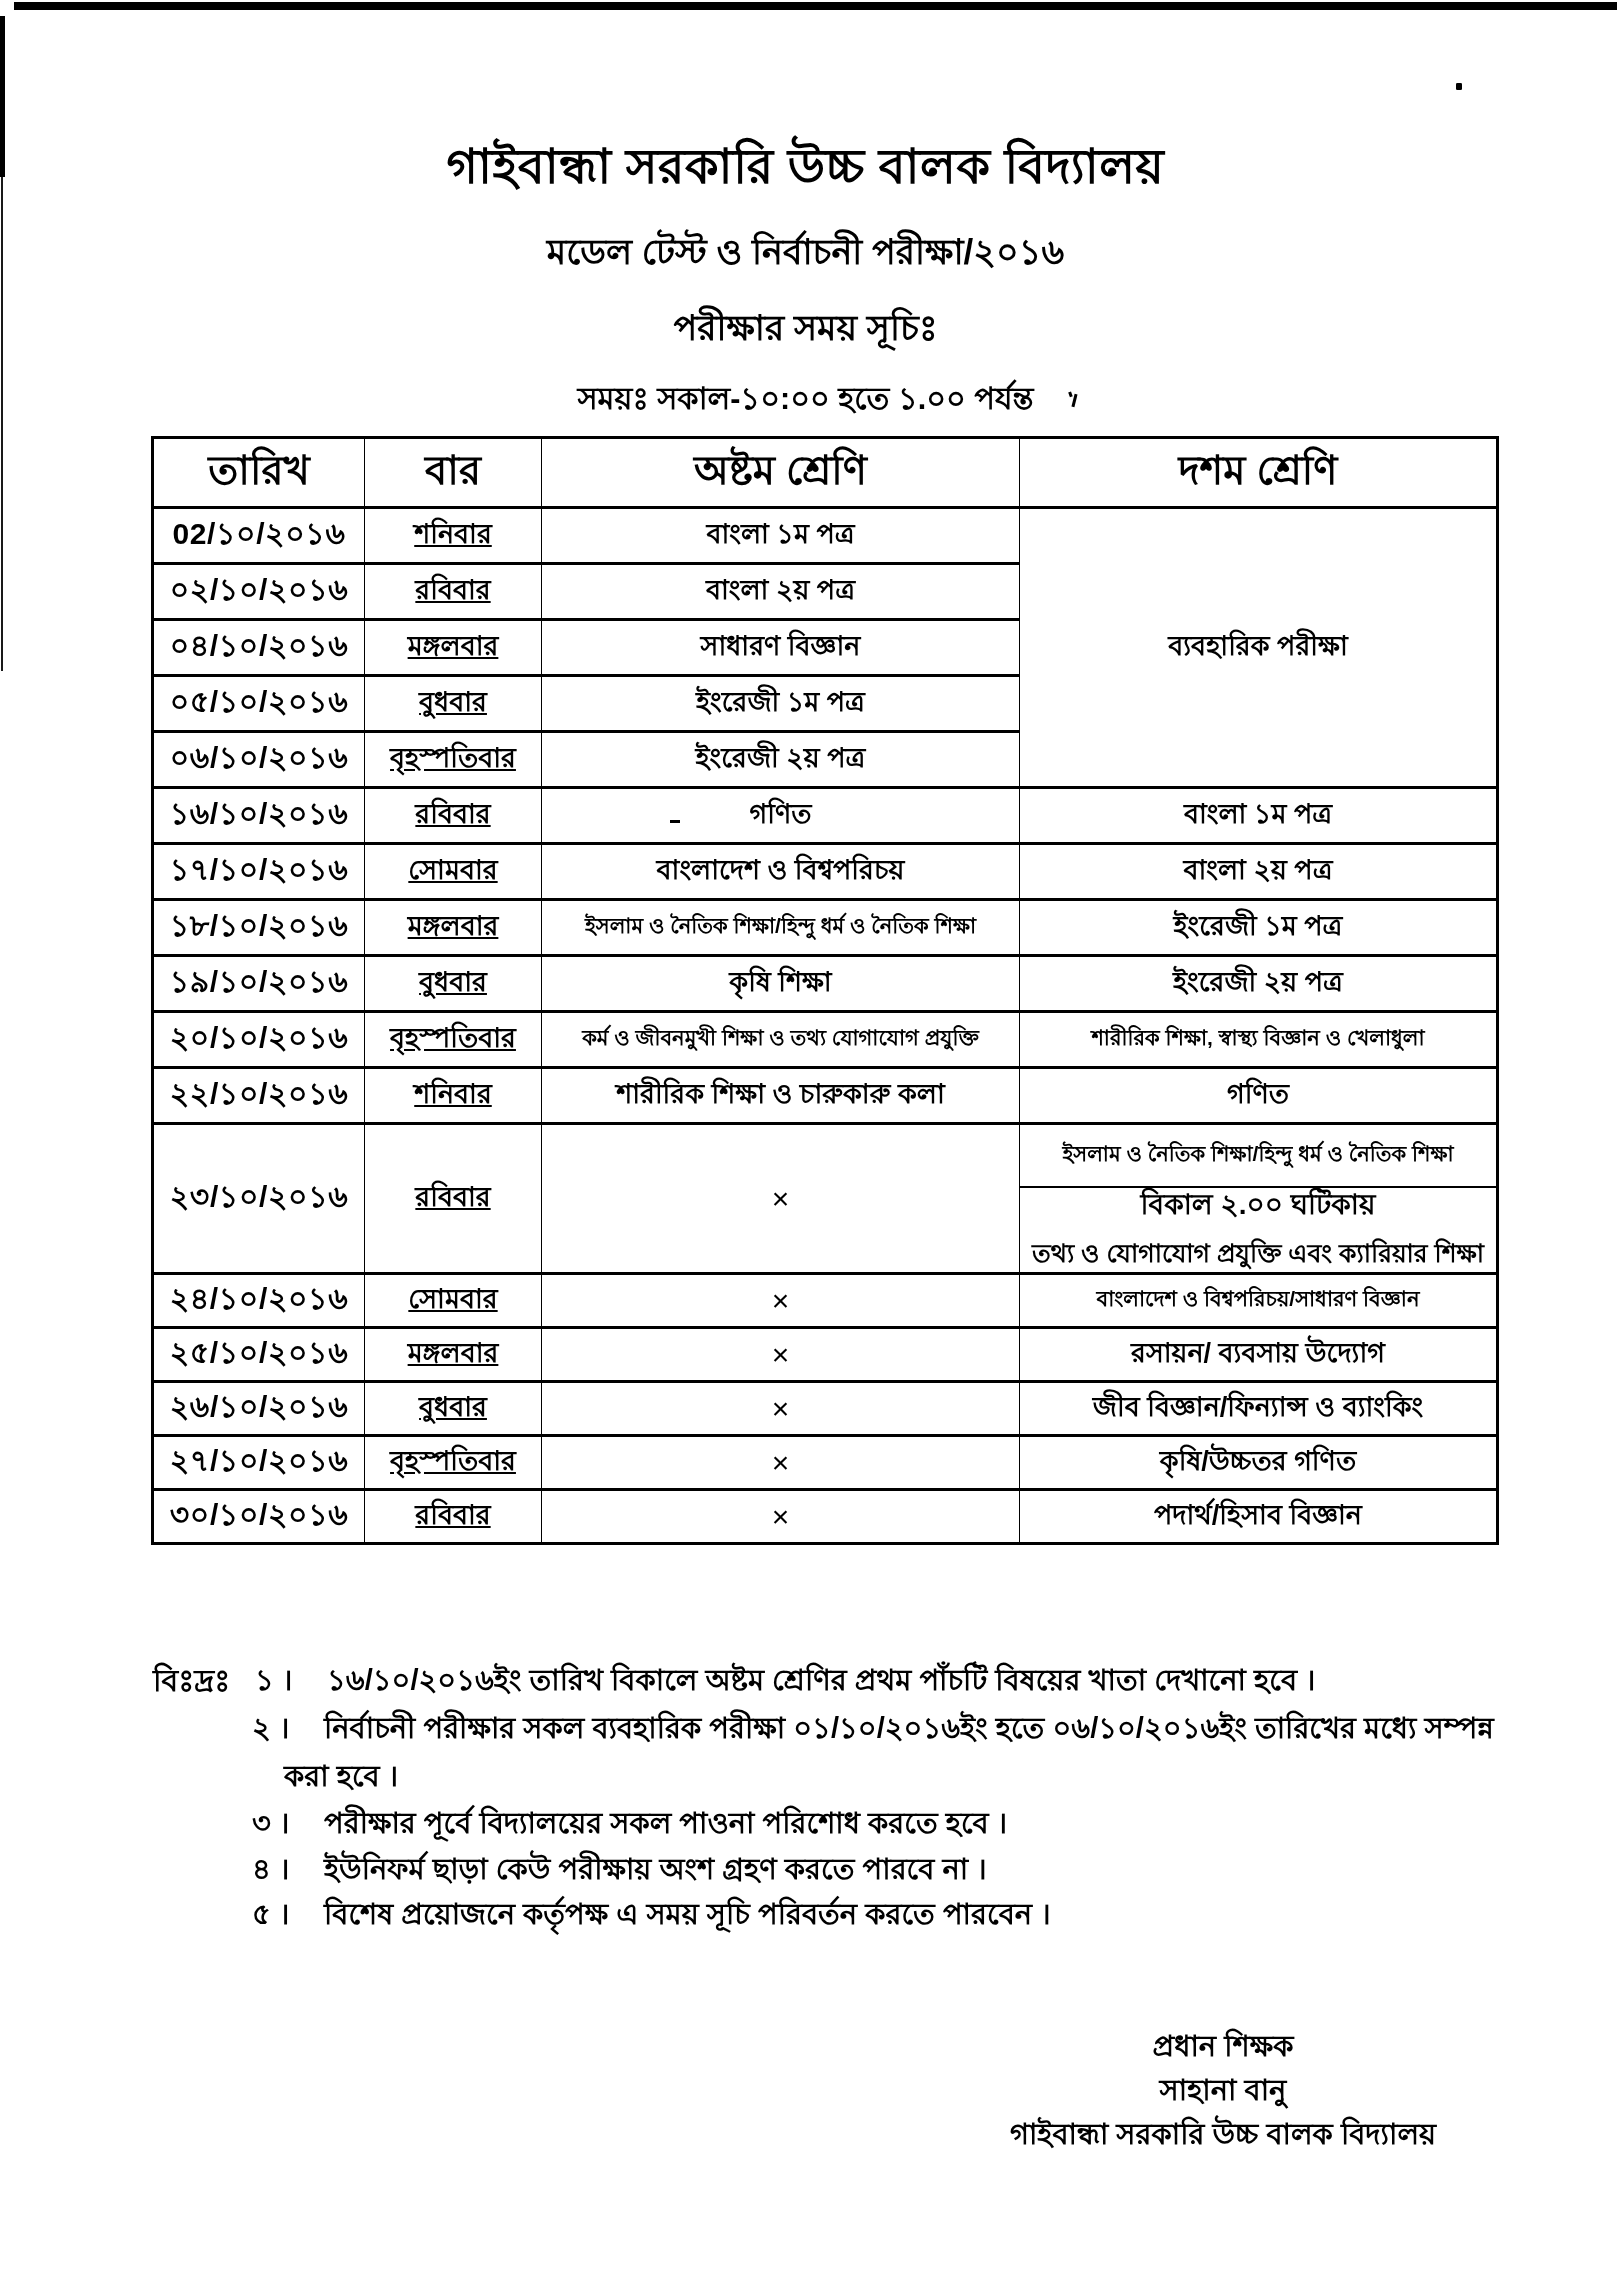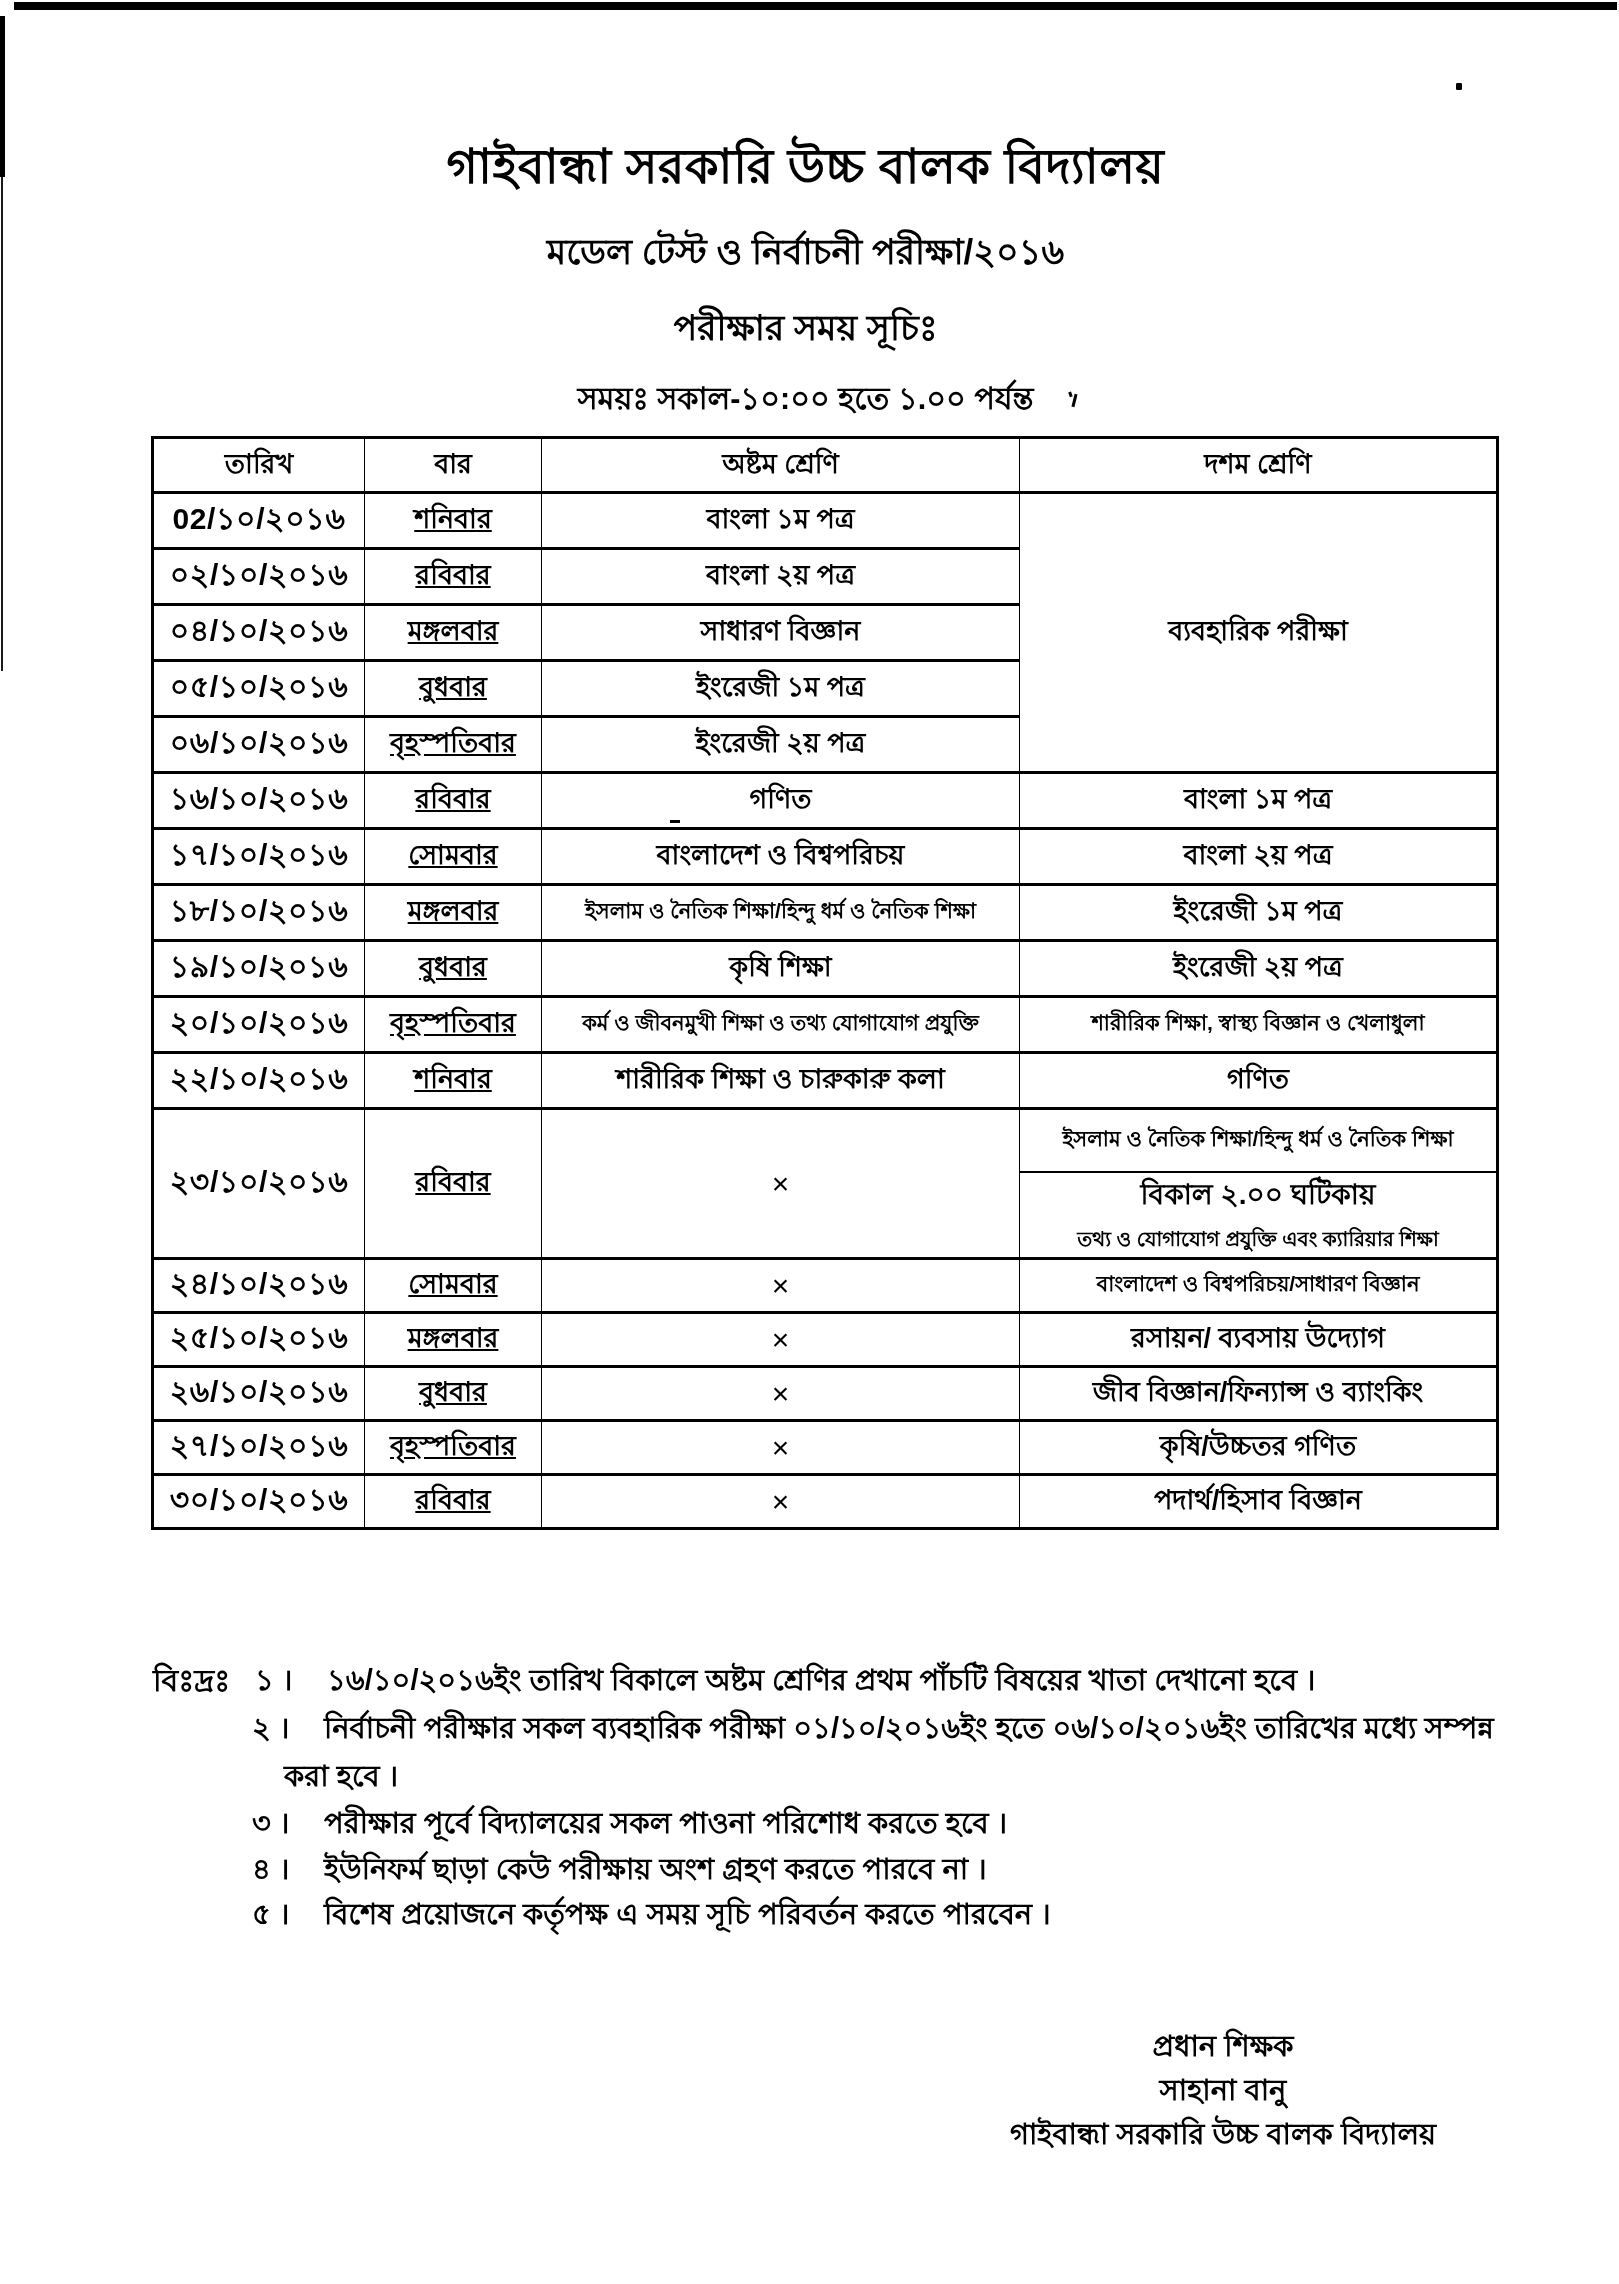--- a/index.html
+++ b/index.html
@@ -28,21 +28,21 @@
   table.schedule{
     position:absolute;left:151px;top:436px;width:1344px;
     border-collapse:collapse;table-layout:fixed;
     border:3.2px solid #000;
   }
   .schedule th,.schedule td{
     border:1.9px solid #000;border-top-width:3.2px;border-bottom-width:3.2px;
     text-align:center;vertical-align:middle;padding:0 5.2px;
     overflow:hidden;white-space:nowrap;
   }
-  .schedule th{font-size:27px;}
+  .schedule th{font-size:40px;}
   .h-hdr{height:55px;}
   .h-std{height:56px;}
   .h-tall{height:148px;}
   .h-end{height:51px;}
   .date-cell{font-size:30px;letter-spacing:0.6px;}
   .day-cell{font-size:27px;text-decoration:underline;}
   .subj{font-size:27px;}
   .subj-sm{font-size:21px;}
   .practical{font-size:27px;}
   .cross{font-size:30px;font-weight:400;}
@@ -50,21 +50,21 @@
   .split-top{
     height:61px;border-bottom:2.6px solid #000;
     display:flex;align-items:center;justify-content:center;
     font-size:21px;white-space:nowrap;overflow:hidden;
   }
   .split-bottom{
     height:84px;display:flex;flex-direction:column;
     align-items:center;justify-content:center;gap:4px;overflow:hidden;
   }
   .split-time{font-size:28px;}
-  .split-sub{font-size:20px;white-space:nowrap;text-align:center;}
+  .split-sub{font-size:25px;white-space:nowrap;text-align:center;}
   
   .nb-label{left:153px;top:1657px;font-size:30px;}
   .note{font-size:29px;white-space:nowrap;}
   .note .num{display:inline-block;min-width:55px;margin-right:17px;}
   .note-1{left:255px;top:1657px;}
   .note-2{left:252px;top:1705px;}
   .note-2b{left:284px;top:1753px;font-size:29px;}
   .note-3{left:252px;top:1800px;}
   .note-4{left:252px;top:1846px;}
   .note-5{left:252px;top:1891px;}

